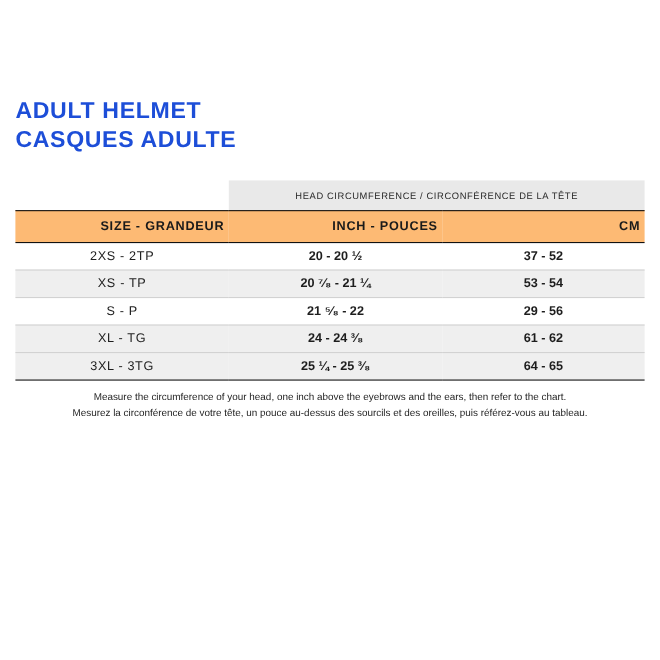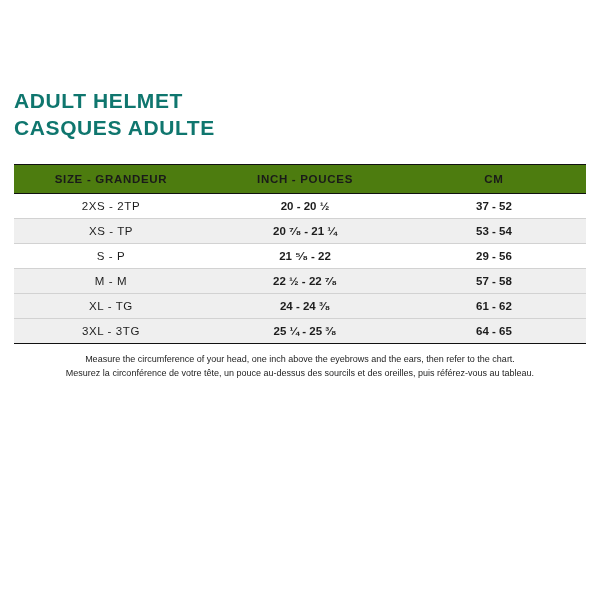--- a/index.html
+++ b/index.html
@@ -23,21 +23,21 @@
   }
   .titles {
     margin: 0 0 22px 0;
   }
   .title-line {
     font-weight: bold;
     font-size: 21px;
     letter-spacing: 0.6px;
     line-height: 1.28;
     text-transform: uppercase;
-    color: #0f766e;
+    color: #1d4ed8;
   }
   table.size-chart {
     width: 572px;
     border-collapse: collapse;
     table-layout: fixed;
     font-size: 11px;
   }
   table.size-chart col.c-size { width: 194px; }
   table.size-chart col.c-inch { width: 194px; }
   table.size-chart col.c-cm   { width: 184px; }
@@ -56,26 +56,26 @@
     letter-spacing: 0.55px;
     color: #2a2a2a;
     text-transform: uppercase;
     padding: 9px 4px 8px 4px;
     background: #e9e9e9;
   }
   tr.col-head td {
     font-weight: bold;
     font-size: 11.5px;
     letter-spacing: 0.7px;
-    text-align: center;
+    text-align: right;
     padding: 8px 4px 8px 4px;
     border-top: 1.5px solid #111111;
     border-bottom: 1.5px solid #111111;
     text-transform: uppercase;
-    background: #4d7c0f;
+    background: #fdba74;
   }
   tr.col-head td.hsize { border-top: 1.5px solid #111111; }
 
   tbody tr td {
     text-align: center;
     padding: 6px 4px 6px 4px;
     font-size: 11.5px;
     border-bottom: 1px solid #d2d2d2;
     color: #1d1d1d;
     font-weight: bold;
@@ -109,20 +109,24 @@
     <div class="title-line">CASQUES ADULTE</div>
   </div>
 
   <table class="size-chart">
     <colgroup>
       <col class="c-size">
       <col class="c-inch">
       <col class="c-cm">
     </colgroup>
     <thead>
+      <tr class="group-head">
+        <td class="spacer"></td>
+        <td class="grouplabel" colspan="2">HEAD CIRCUMFERENCE / CIRCONFÉRENCE DE LA TÊTE</td>
+      </tr>
       <tr class="col-head">
         <td class="hsize">SIZE - GRANDEUR</td>
         <td>INCH - POUCES</td>
         <td>CM</td>
       </tr>
     </thead>
     <tbody>
       <tr>
         <td class="size-cell">2XS - 2TP</td>
         <td>20 - 20 ½</td>
@@ -132,25 +136,20 @@
         <td class="size-cell">XS - TP</td>
         <td>20 ⁷⁄₈ - 21 ¼</td>
         <td>53 - 54</td>
       </tr>
       <tr>
         <td class="size-cell">S - P</td>
         <td>21 ⁵⁄₈ - 22</td>
         <td>29 - 56</td>
       </tr>
       <tr class="alt">
-        <td class="size-cell">M - M</td>
-        <td>22 ½ - 22 ⁷⁄₈</td>
-        <td>57 - 58</td>
-      </tr>
-      <tr class="alt">
         <td class="size-cell">XL - TG</td>
         <td>24 - 24 ³⁄₈</td>
         <td>61 - 62</td>
       </tr>
       <tr class="alt">
         <td class="size-cell">3XL - 3TG</td>
         <td>25 ¼ - 25 ³⁄₈</td>
         <td>64 - 65</td>
       </tr>
     </tbody>

